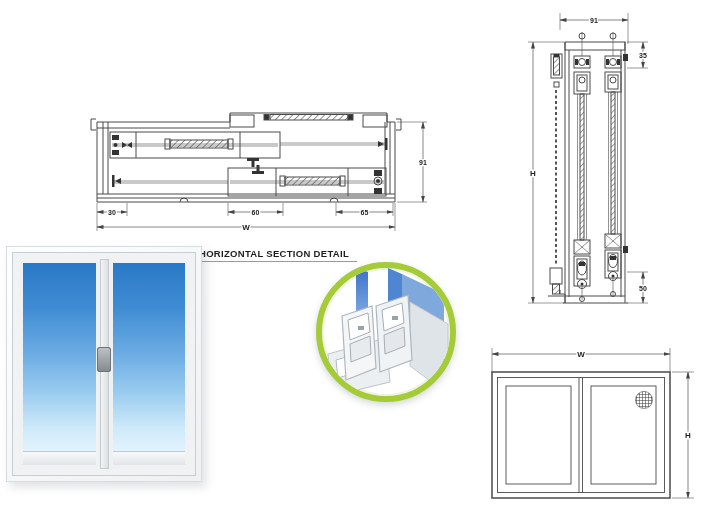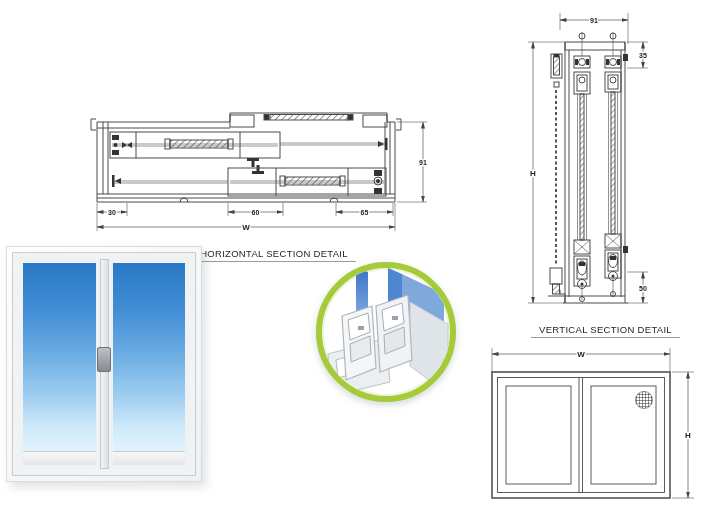--- a/index.html
+++ b/index.html
@@ -9,21 +9,21 @@
   }
   figure{margin:0;padding:0;}
   .fig{position:absolute;}
   .fig-hsec{left:80px;top:98px;width:360px;}
   .fig-vsec{left:520px;top:0px;width:187px;}
   .fig-elev{left:480px;top:340px;width:227px;}
   .caption{
     width:100%;text-align:center;margin-top:5px;
   }
   .caption span{
-    display:inline-block;font-size:9.5px;font-weight:normal;letter-spacing:.3px;color:#1e1e1e;
+    display:inline-block;font-size:9.5px;font-weight:bold;letter-spacing:.3px;color:#1e1e1e;
     border-bottom:1.5px solid #9a9a9a;padding:0 8px 2px;
   }
   .fig-hsec .caption{transform:translateX(14px);}
   .fig-vsec .caption{transform:translateX(-8px);}
 
   
   .photo{
     position:absolute;left:6px;top:246px;width:196px;height:236px;
     background:linear-gradient(135deg,#ffffff,#eef0f1);
     border:1px solid #d9dcde;
@@ -274,23 +274,20 @@
         <line x1="107" y1="303" x2="128" y2="303" stroke-width="0.6"></line>
         <line x1="123" y1="272" x2="123" y2="303" marker-start="url(#arV)" marker-end="url(#arV)"></line>
       </g>
       <g font-size="7" text-anchor="middle">
         <text x="74" y="22.5">91</text>
         <text x="13" y="176" font-size="8">H</text>
         <text x="123" y="57.5">35</text>
         <text x="123" y="290.5">50</text>
       </g>
     </svg>
-    <figcaption class="caption">
-      <span>VERTICAL SECTION DETAIL</span>
-    </figcaption>
   </figure>
 
   <div class="photo">
     <div class="photo-frame">
       <div class="sash">
         <div class="glass"></div>
         <div class="sash-rail"></div>
       </div>
       <div class="mullion">
         <div class="latch"></div>

